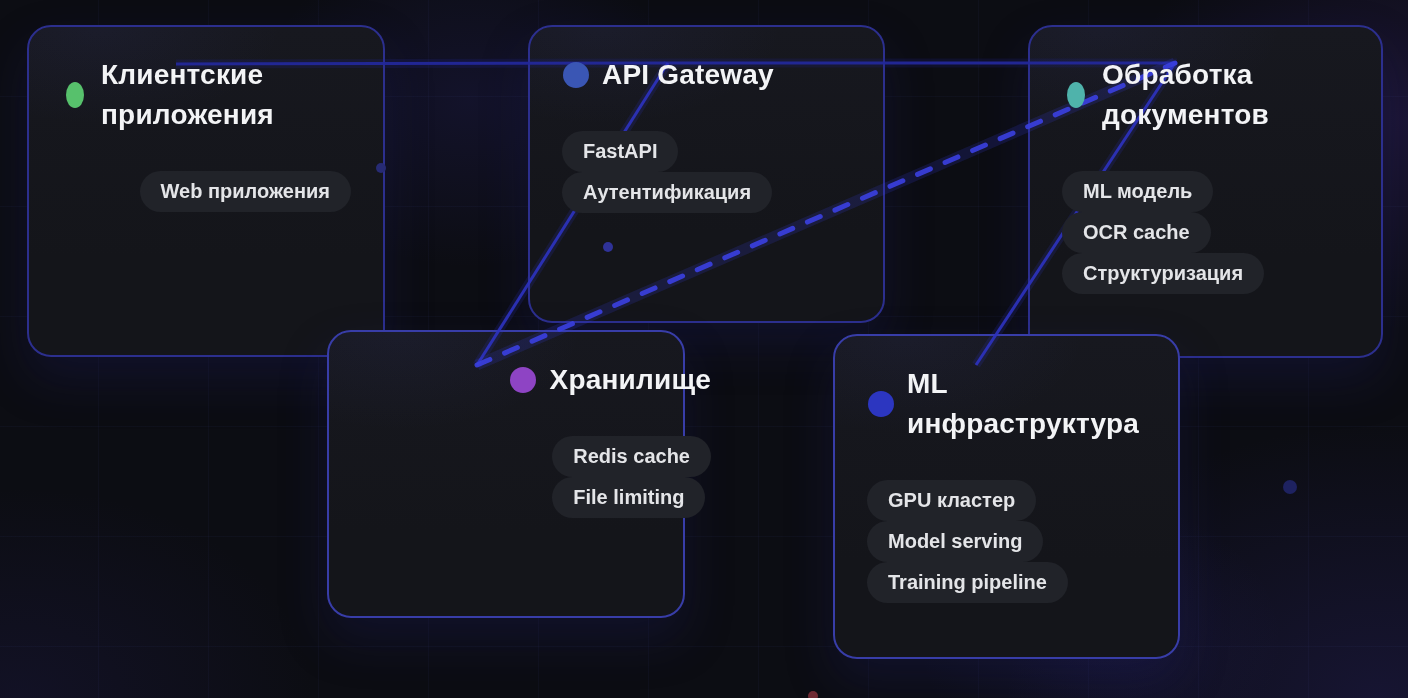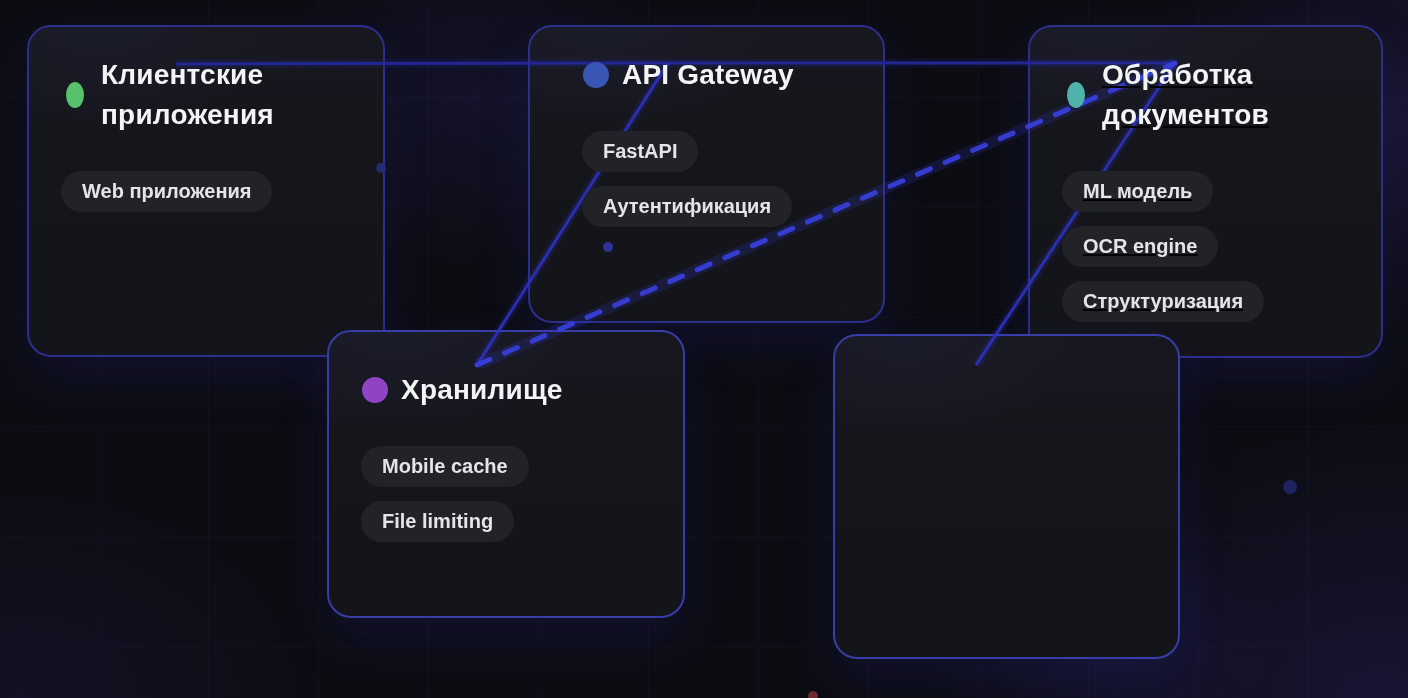--- a/index.html
+++ b/index.html
@@ -41,21 +41,21 @@
   }
   .card-head{display:flex;align-items:center;gap:13px;}
   .dot-wrap{width:27px;display:flex;justify-content:center;flex-shrink:0;}
   .dot{border-radius:50%;}
   .dot.circle{width:26px;height:26px;}
   .dot.tall-oval{width:18px;height:26px;}
   .card-title{
     margin:0;font-size:28px;font-weight:700;line-height:40px;
     color:#f3f4f6;letter-spacing:0.2px;max-width:252px;
   }
-  .card-items{margin-top:36px;display:flex;flex-direction:column;gap:14px;align-items:flex-start;}
+  .card-items{margin-top:36px;display:flex;flex-direction:column;align-items:flex-start;}
   .pill{
     background:#212329;color:#e4e5e8;border-radius:22px;
     padding:10px 21px;font-size:20px;font-weight:700;line-height:21px;
     white-space:nowrap;
   }
 </style>
 </head>
 <body>
 
 <div class="layer" id="grid"></div>
@@ -76,61 +76,74 @@
     <line x1="976" y1="365" x2="1175" y2="63" stroke="#2d32bd" stroke-width="9" stroke-opacity="0.18"></line>
     <line x1="976" y1="365" x2="1175" y2="63" stroke="#2d32bd" stroke-width="3" stroke-opacity="0.92"></line>
     <line x1="477" y1="365" x2="1175" y2="63" stroke="#3a3fdd" stroke-width="11" stroke-opacity="0.18"></line>
     <line x1="477" y1="365" x2="1175" y2="63" stroke="#3a3fdd" stroke-width="5" stroke-opacity="0.92" stroke-dasharray="14 16" stroke-linecap="round"></line>
     <circle cx="381" cy="168" r="5" fill="#272b74"></circle>
     <circle cx="608" cy="247" r="5" fill="#2f3298"></circle>
     <circle cx="1290" cy="487" r="7" fill="#1e2260"></circle>
     <circle cx="813" cy="696" r="5" fill="#6e2a33"></circle>
   </svg>
 <div class="layer" id="cards-content">
-    <div class="card" style="left: 27px; top: 25px; width: 358px; height: 332px;">
+    <div class="card" style="left: 27px; top: 25px; width: 358px; height: 332px; align-items: flex-end;">
       <div class="card-head">
         <span class="dot-wrap">
           <span class="dot tall-oval" style="background: rgb(87, 193, 108);"></span>
         </span>
         <h2 class="card-title">Клиентские приложения</h2>
       </div>
       <div class="card-items">
         <span class="pill">Web приложения</span>
       </div>
     </div>
-    <div class="card" style="left: 528px; top: 25px; width: 357px; height: 298px; margin-left: 20px;">
+    <div class="card" style="left: 528px; top: 25px; width: 357px; height: 298px;">
       <div class="card-head">
         <span class="dot-wrap">
           <span class="dot circle" style="background: rgb(58, 86, 180);"></span>
         </span>
         <h2 class="card-title">API Gateway</h2>
       </div>
       <div class="card-items">
         <span class="pill">FastAPI</span>
         <span class="pill">Аутентификация</span>
       </div>
     </div>
-    <div class="card" style="left: 1028px; top: 25px; width: 367px; height: 333px; text-decoration: underline;">
+    <div class="card" style="left: 1028px; top: 25px; width: 367px; height: 333px;">
       <div class="card-head">
         <span class="dot-wrap">
           <span class="dot tall-oval" style="background: rgb(79, 179, 171);"></span>
         </span>
         <h2 class="card-title">Обработка документов</h2>
       </div>
       <div class="card-items">
         <span class="pill">ML модель</span>
-        <span class="pill">OCR engine</span>
+        <span class="pill">OCR cache</span>
         <span class="pill">Структуризация</span>
       </div>
     </div>
-    <div class="card" style="left: 327px; top: 340px; width: 418px; height: 288px;">
+    <div class="card" style="left: 327px; top: 330px; width: 418px; height: 288px; align-items: flex-end;">
       <div class="card-head">
         <span class="dot-wrap">
           <span class="dot circle" style="background: rgb(142, 68, 196);"></span>
         </span>
         <h2 class="card-title">Хранилище</h2>
       </div>
       <div class="card-items">
-        <span class="pill">Mobile cache</span>
+        <span class="pill">Redis cache</span>
         <span class="pill">File limiting</span>
+      </div>
+    </div>
+    <div class="card" style="left: 833px; top: 334px; width: 347px; height: 325px;">
+      <div class="card-head">
+        <span class="dot-wrap">
+          <span class="dot circle" style="background: rgb(44, 54, 192);"></span>
+        </span>
+        <h2 class="card-title">ML инфраструктура</h2>
+      </div>
+      <div class="card-items">
+        <span class="pill">GPU кластер</span>
+        <span class="pill">Model serving</span>
+        <span class="pill">Training pipeline</span>
       </div>
     </div>
   </div>
 
 </body></html>

